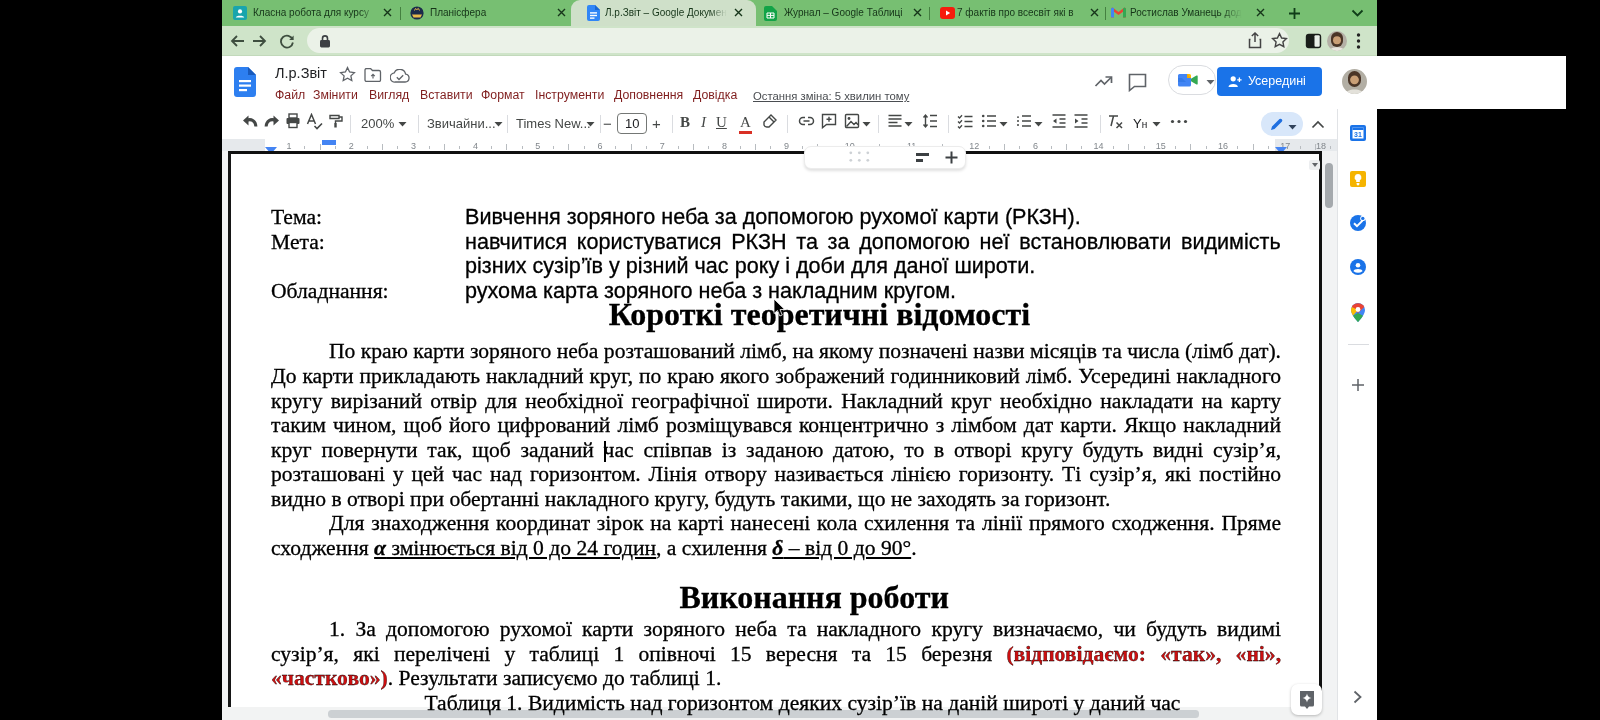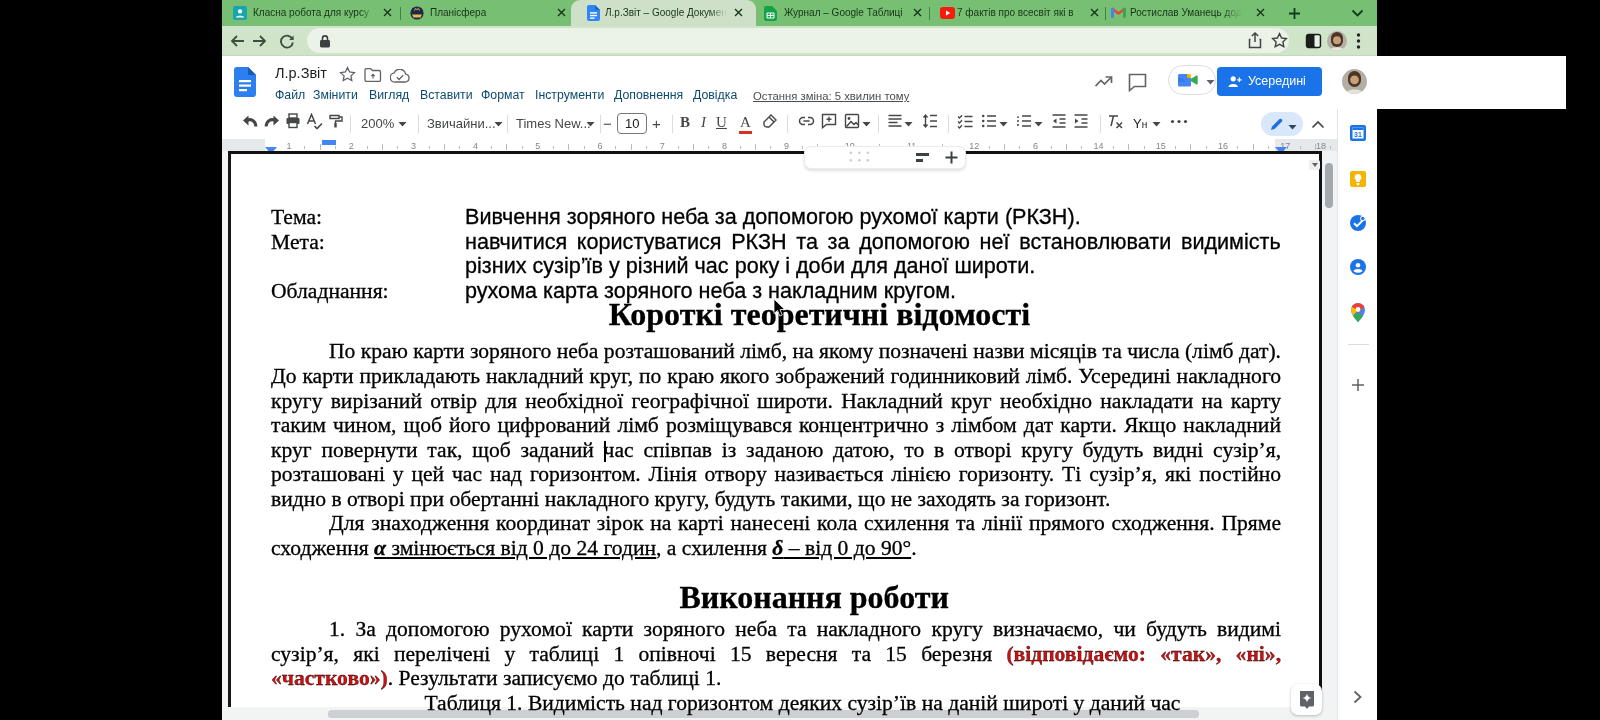--- a/index.html
+++ b/index.html
@@ -10,21 +10,21 @@
   #tabs{position:absolute;left:0;top:0;width:1155px;height:26px;background:#77bf72}
   .tab{position:absolute;top:0;height:26px}
   .tabtxt{position:absolute;top:7px;font-size:10px;color:#163519;white-space:nowrap;overflow:hidden}
   .tsep{position:absolute;top:7px;width:1px;height:13px;background:#448040}
   .tx{position:absolute;top:7px;width:11px;height:11px}
   
   #addr{position:absolute;left:0;top:26px;width:1155px;height:30px;background:#cfe4c9;border-bottom:1px solid #c2d9bb}
   #urlpill{position:absolute;left:85px;top:2px;width:982px;height:25px;background:#ebf2e8;border-radius:13px}
   
   #dochead{position:absolute;left:0;top:56px;width:1344px;height:53px;background:#fff}
-  .menuitem{position:absolute;top:32px;font-size:12.3px;color:#0c4a6e}
+  .menuitem{position:absolute;top:32px;font-size:12.3px;color:#7f1d1d}
   
   #toolbar{position:absolute;left:0;top:109px;width:1115px;height:30px;background:#fff}
   .ticon{position:absolute;top:4px;color:#444746}
   .tbsep{position:absolute;top:6px;width:1px;height:18px;background:#dadce0}
   .tbtxt{position:absolute;font-size:13px;color:#444746}
   
   #ruler{position:absolute;left:0;top:139px;width:1115px;height:15px;background:#fff}
   .rnum{position:absolute;top:2px;font-size:9px;color:#80868b}
   .rtick{position:absolute;background:#b8bcc0;width:1px}
   

